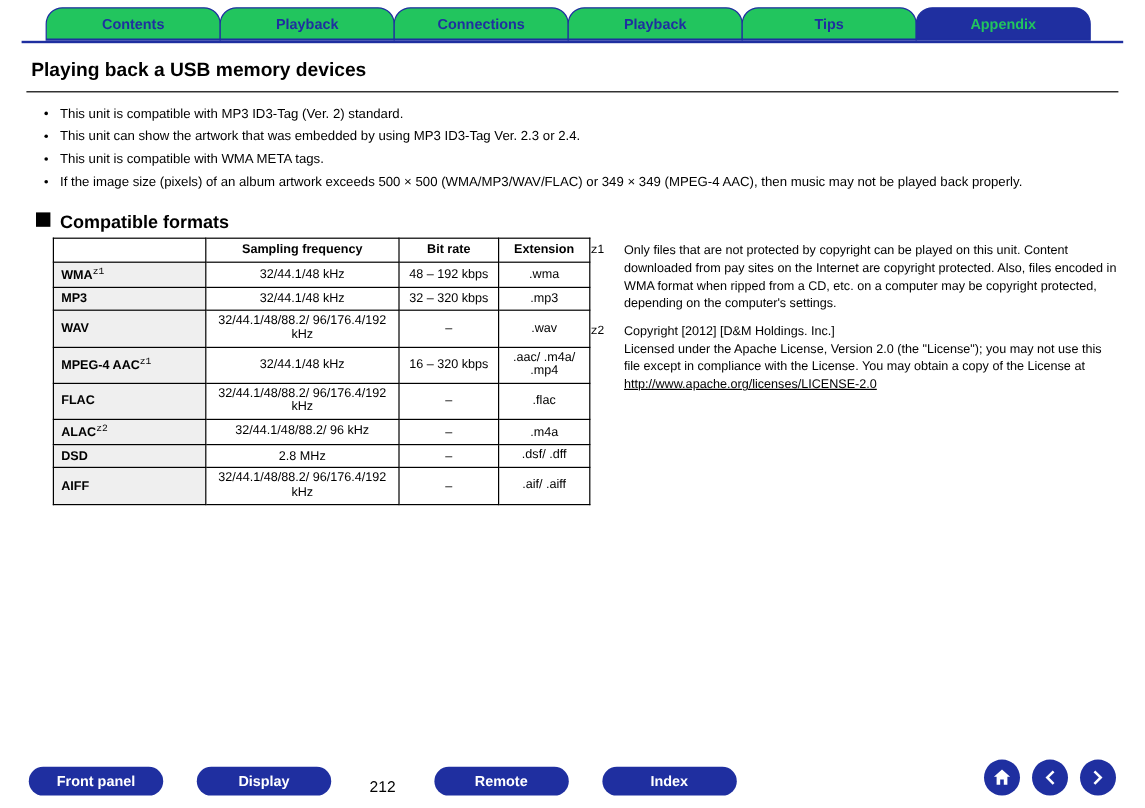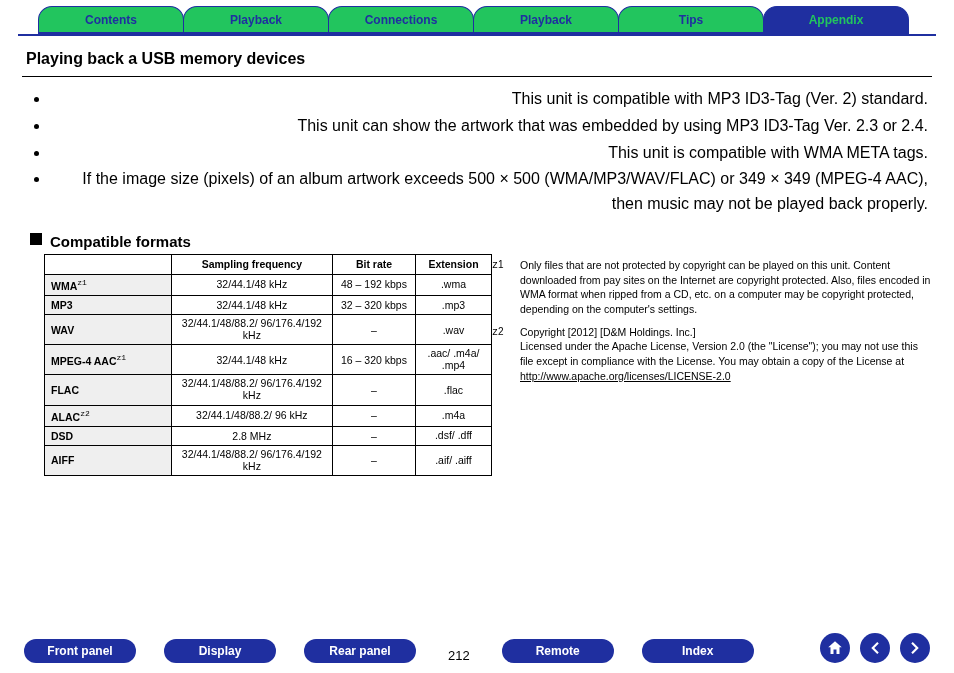--- a/index.html
+++ b/index.html
@@ -14,21 +14,21 @@
          border-top-left-radius:14px; border-top-right-radius:14px;
          color:#1f2fa0; background:#22c55e; margin-right:-1px; cursor:pointer;}
   .tab.active { background:#1f2fa0; color:#22c55e; }
   .tabs-underline{ border-bottom:2px solid #1f2fa0; margin-top:-2px;}
 
   
   h1.page-title { font-size:16px; font-weight:bold; padding:14px 8px 8px 8px; }
   .rule { border-top:1px solid #000; margin:0 4px;}
 
   
-  ul.bullets { list-style:disc; padding:10px 8px 6px 32px; font-size:16px; line-height:1.55;text-align:right;}
+  ul.bullets { list-style:disc; padding:10px 8px 6px 32px; font-size:11px; line-height:1.55;}
   ul.bullets li { padding-bottom:2px; }
 
   
   .sect { display:flex; align-items:flex-start; gap:8px; padding:8px 0 4px 12px; font-size:15px; font-weight:bold;}
   .sect .sq { width:12px; height:12px; background:#000; display:inline-block;}
 
   
   .cols { display:flex; padding:0 4px 0 26px;}
   .leftcol { flex:0 0 448px; }
   .rightcol{ flex:1; font-size:10.5px; line-height:1.4; padding-top:4px;}
@@ -159,21 +159,20 @@
           <span>Copyright [2012] [D&amp;M Holdings. Inc.]<br>Licensed under the Apache License, Version 2.0 (the "License"); you may not use this file except in compliance with the License. You may obtain a copy of the License at</span><br>
           <a href="#">http://www.apache.org/licenses/LICENSE-2.0</a>
         </div>
       </div>
     </div>
   </div>
 
   <div class="footer">
     <div class="pill">Front panel</div>
     <div class="pill">Display</div>
-    <div class="pill">Rear panel</div>
     <div class="pagenum">212</div>
     <div class="pill">Remote</div>
     <div class="pill">Index</div>
     <div class="spacer"></div>
     <div class="navicons">
       <div class="circ">
         <svg viewBox="0 0 24 24">
             <path d="M12 3l9 8h-3v9h-4v-6H10v6H6v-9H3z"></path>
           </svg>
       </div>

